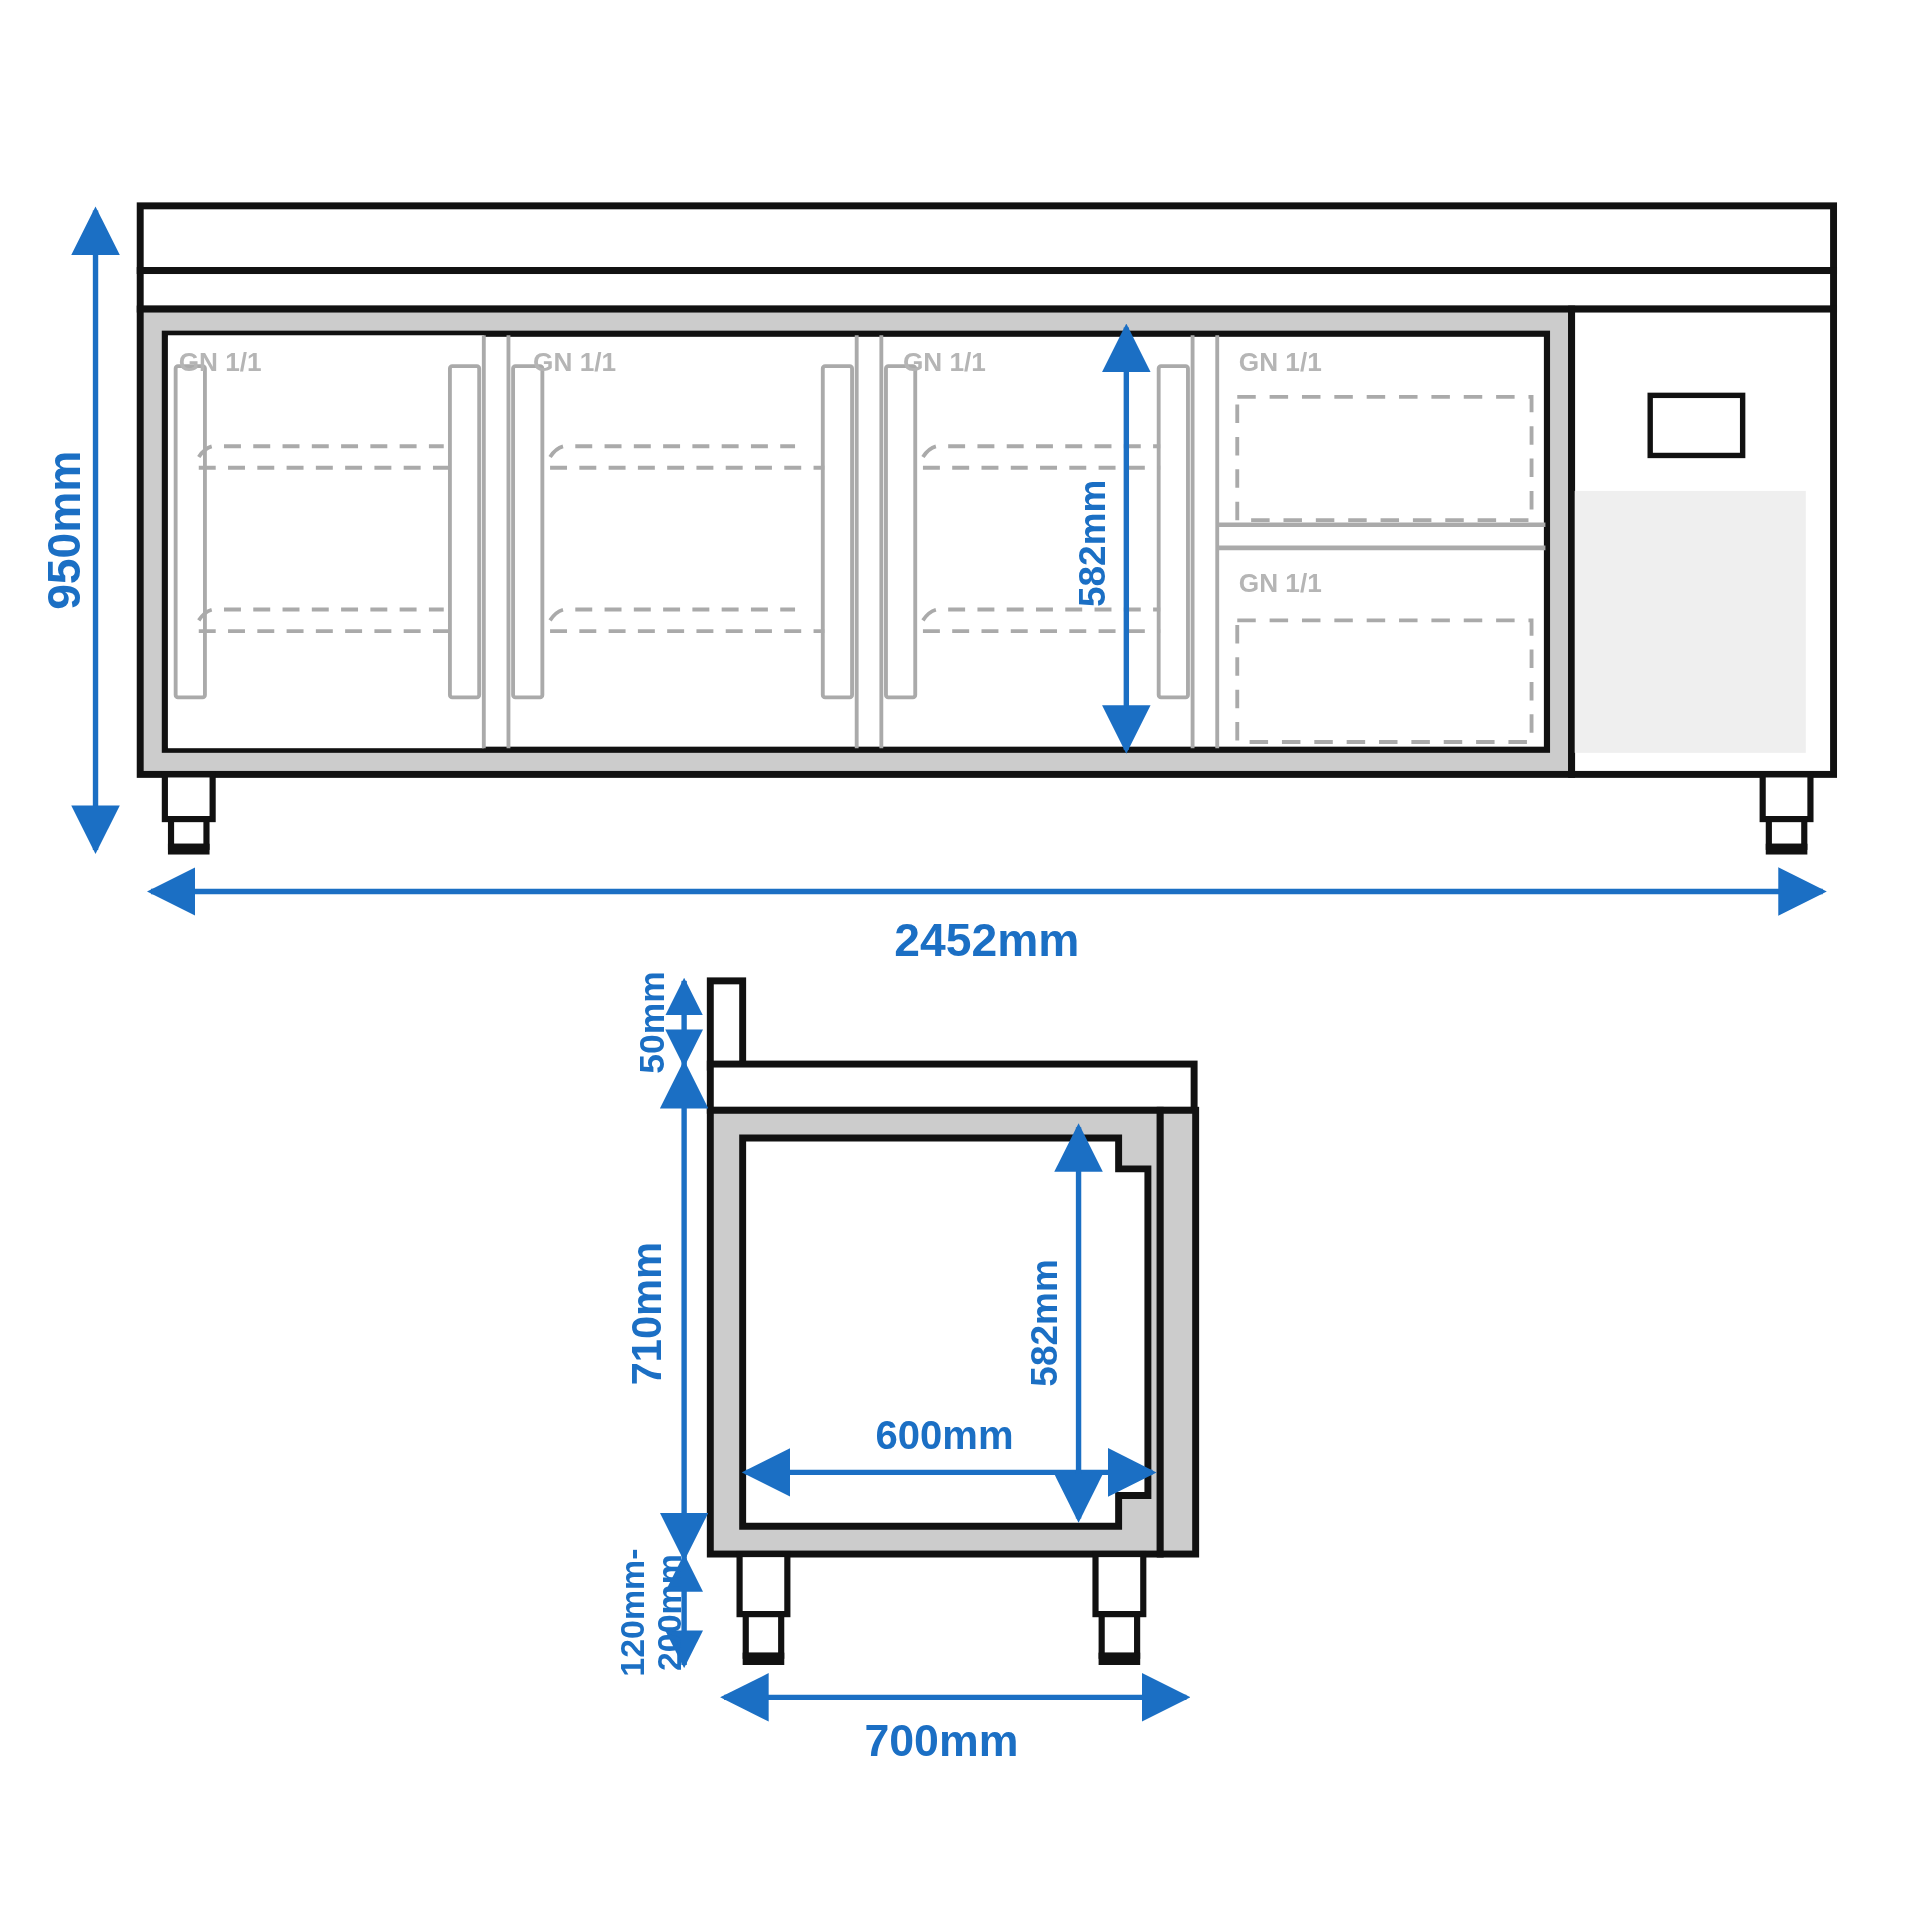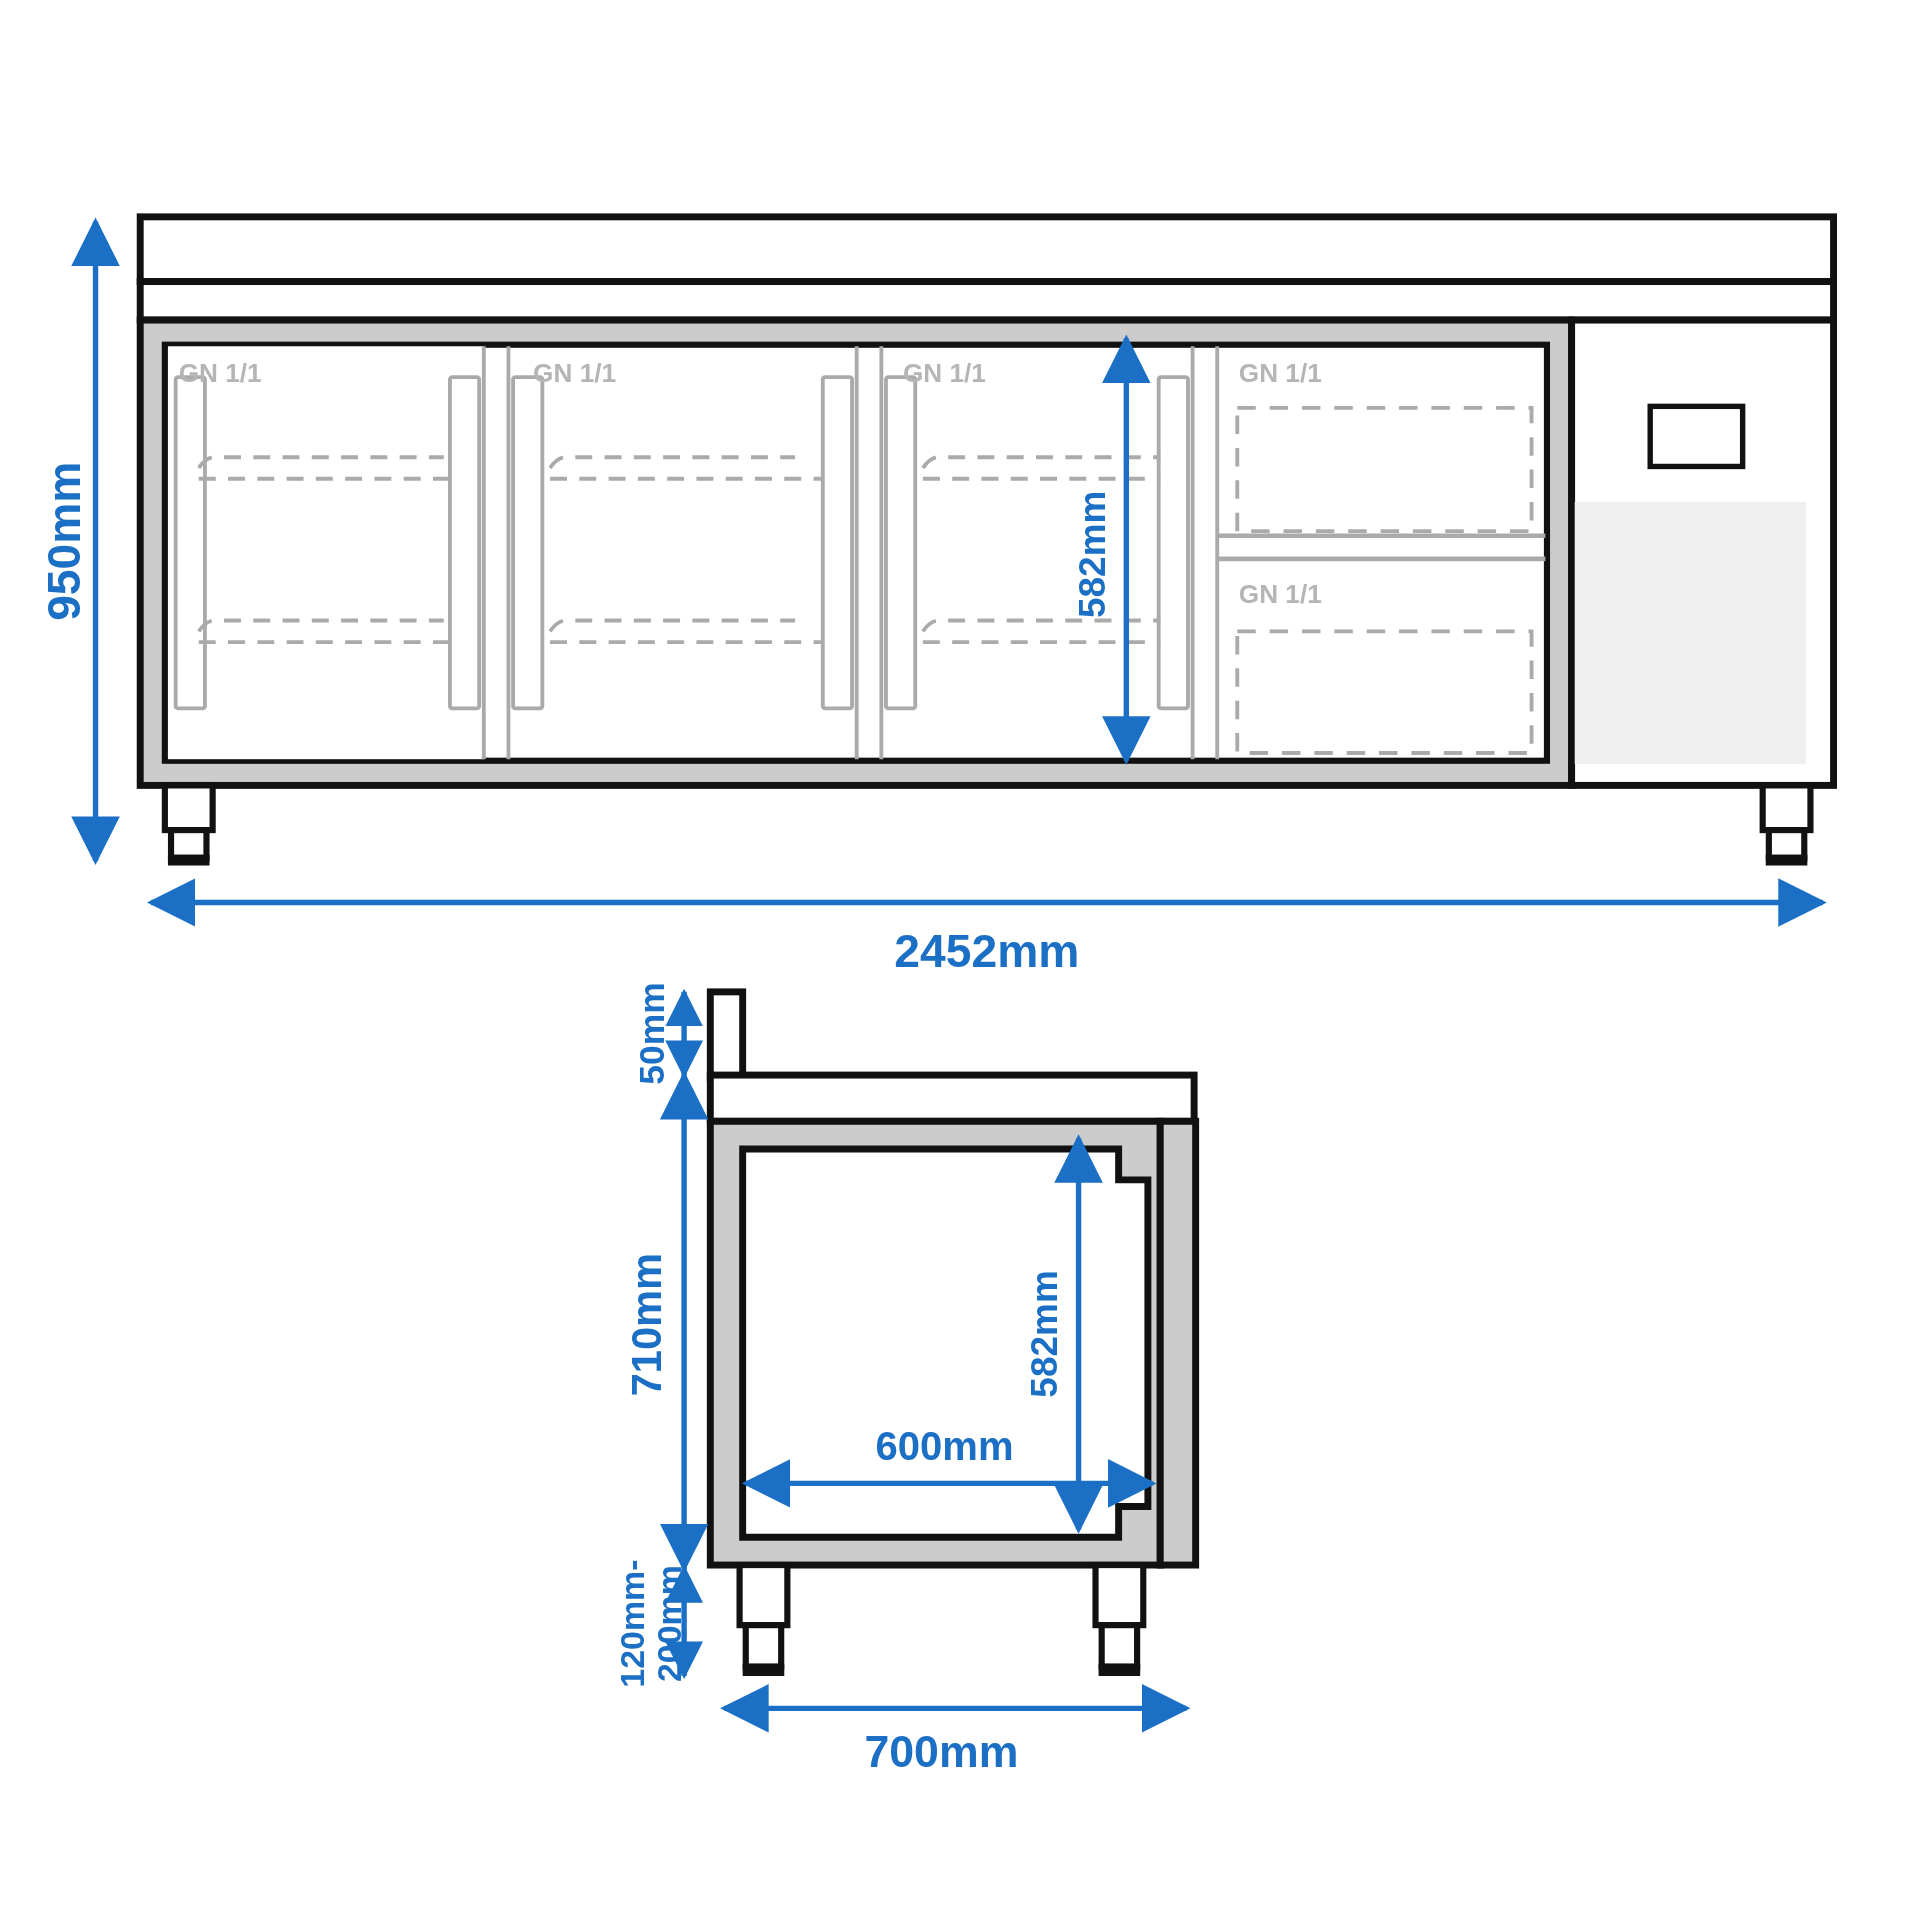--- a/index.html
+++ b/index.html
@@ -1,17 +1,17 @@
 <!DOCTYPE html>
 <html style="font-size:12.3px"><head>
 <meta charset="utf-8">
 <style>
   html,body{margin:0;padding:0;background:#ffffff;}
   body{width:1926px;height:1926px;position:relative;font-family:"Liberation Sans",sans-serif;}
-  #stage{position:absolute;left:0;top:15px;width:1926px;height:1500px;text-align:center;}
+  #stage{position:absolute;left:0;top:4px;width:1926px;height:1500px;text-align:center;}
   svg{display:block;}
   .dimtxt{font-family:"Liberation Sans",sans-serif;font-weight:bold;fill:#1b6fc4;}
   .gntxt{font-family:"Liberation Sans",sans-serif;font-weight:bold;fill:#b5b5b5;}
 </style>
 </head>
 <body>
 
 <div id="stage">
 <svg width="1926" height="1926" viewBox="0 0 2500 2500" xmlns="http://www.w3.org/2000/svg">
 

